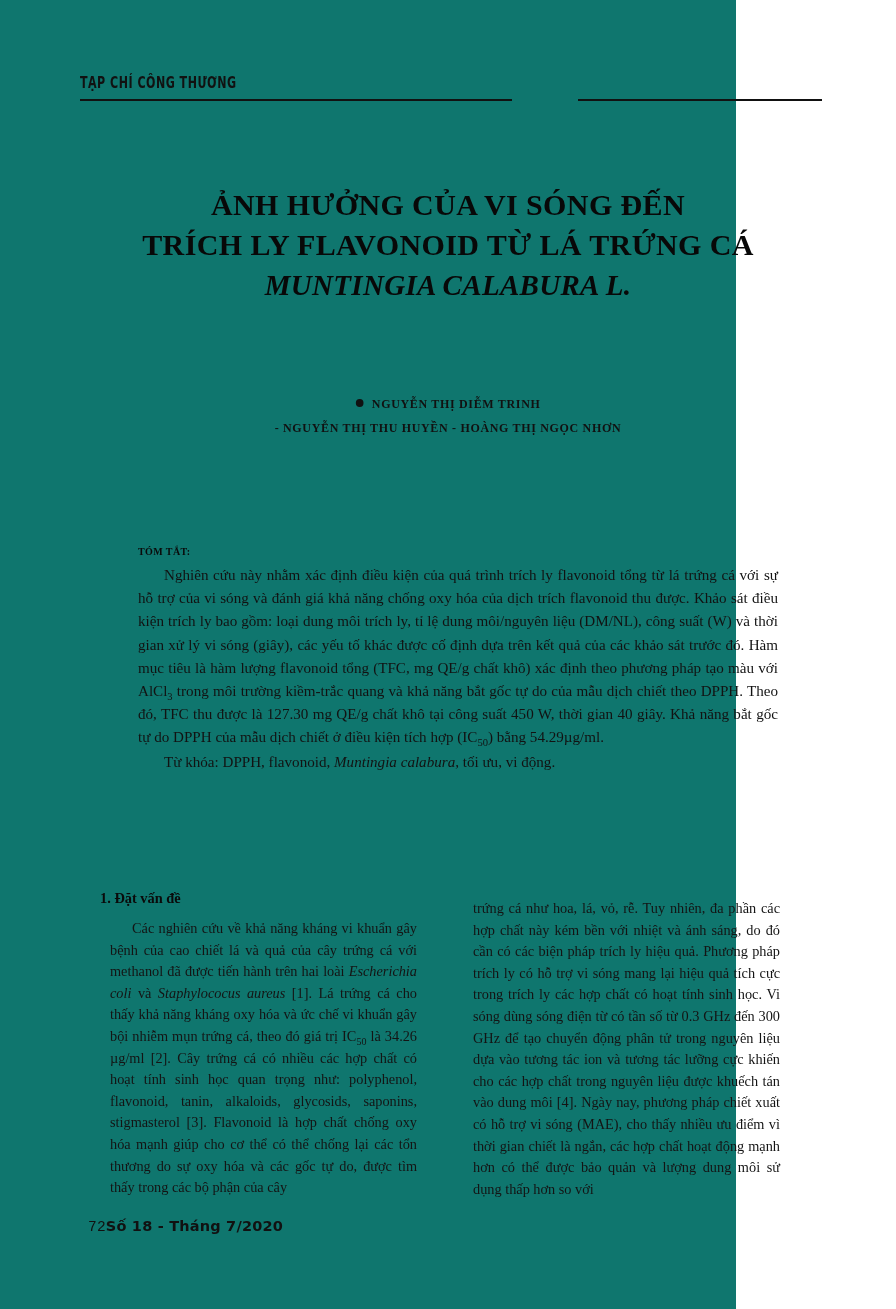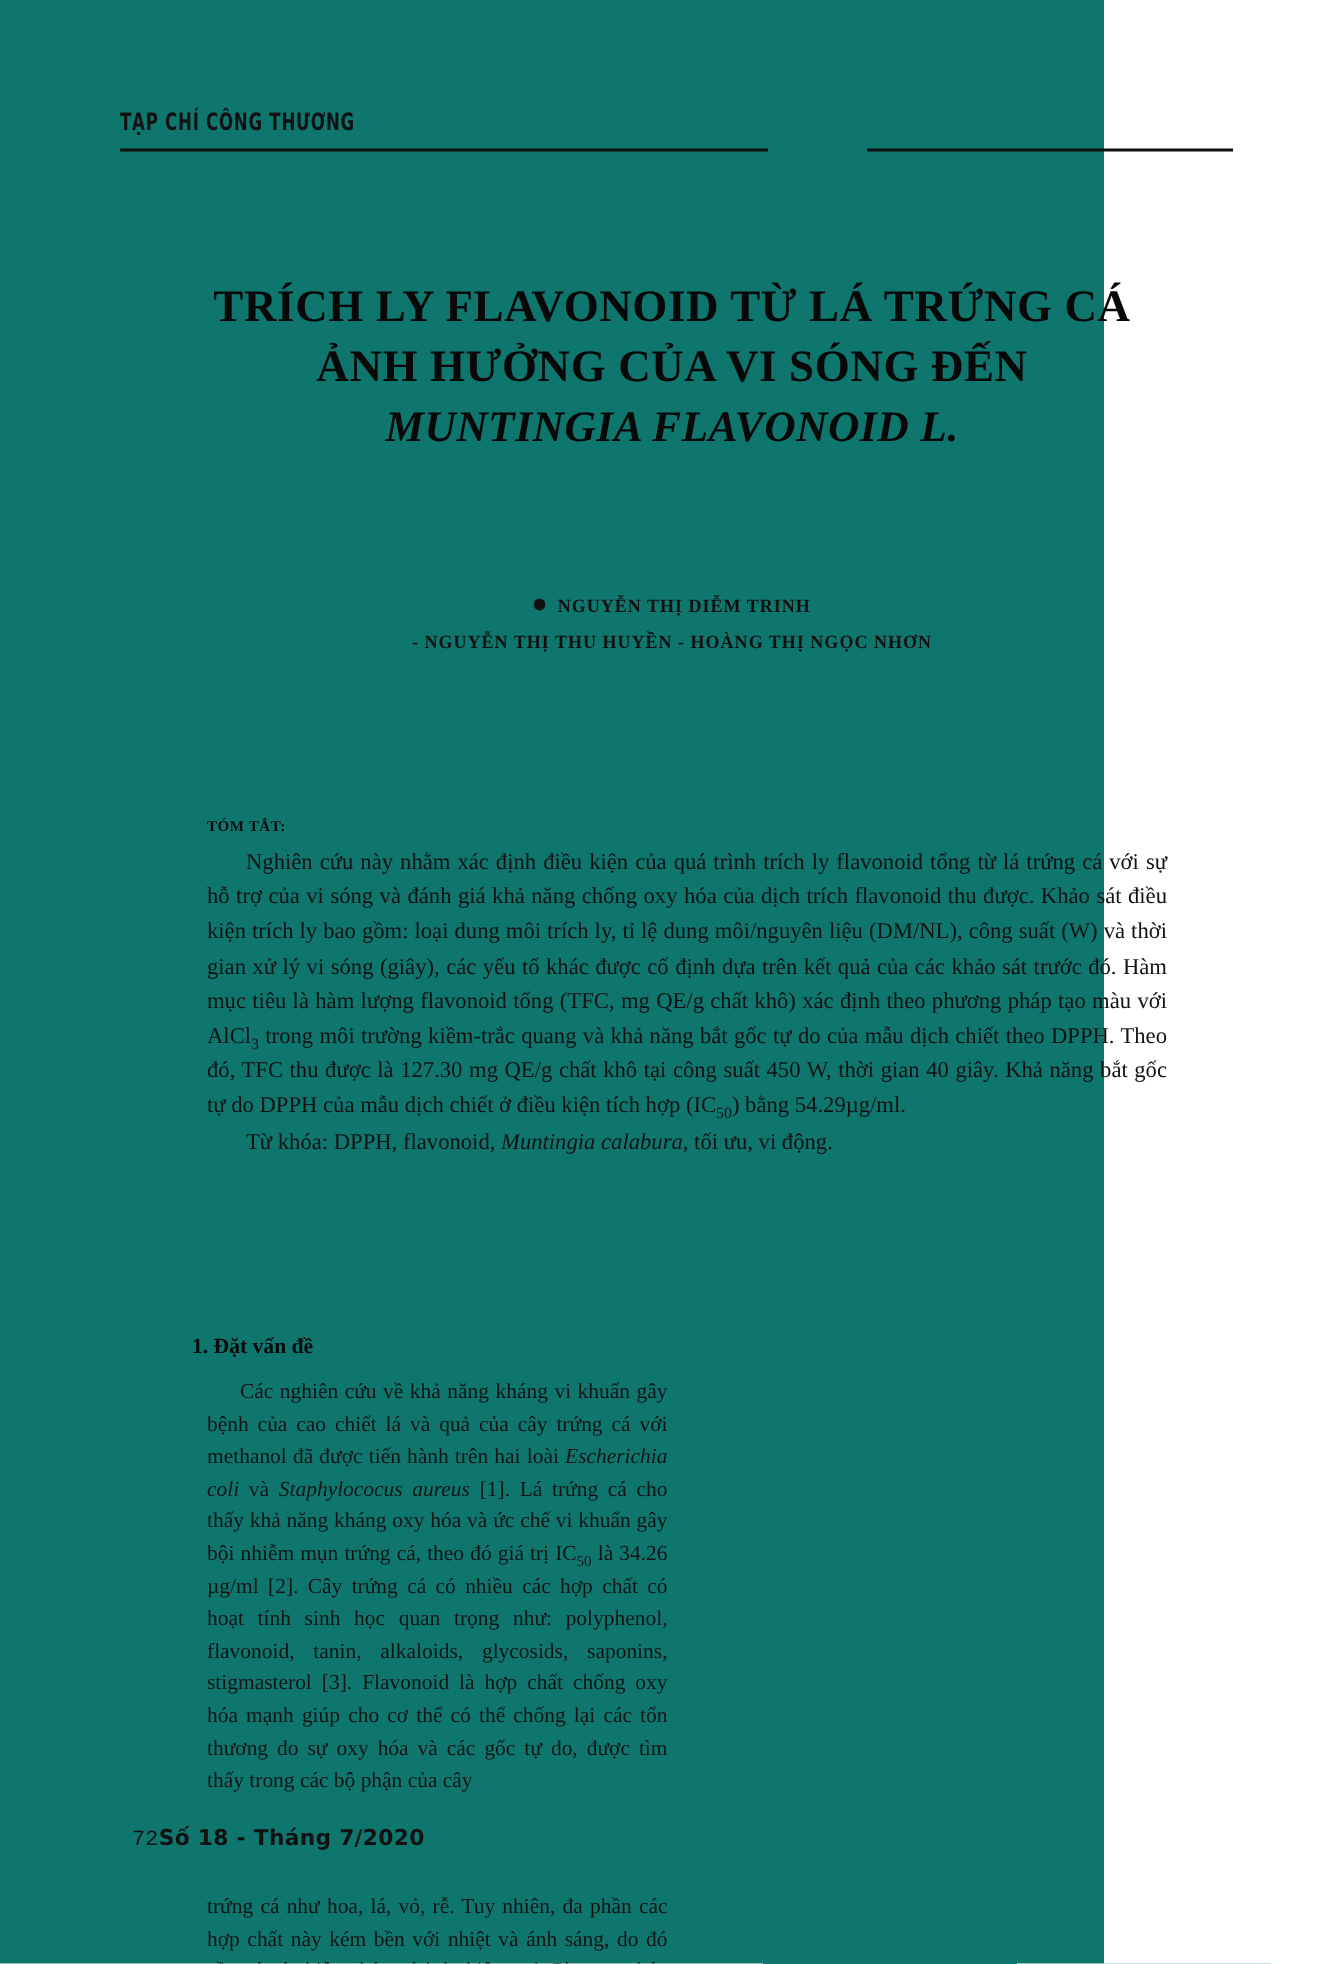--- a/index.html
+++ b/index.html
@@ -148,27 +148,26 @@
     text-indent: 26px;
     margin-top: 1px;
     color: #121212;
   }
   .ital { font-style: italic; }
   sub { font-size: 70%; line-height: 0; }
 
   
   .columns {
     position: absolute;
-    left: 128px;
+    left: 100px;
     top: 888px;
     width: 690px;
     height: 318px;
     display: flex;
     gap: 36px;
-    flex-direction: column;
   }
   .col {
     width: 327px;
     flex: 0 0 327px;
   }
   .sec-heading {
     font-family: "Liberation Serif", serif;
     font-weight: bold;
     font-size: 14.4px;
     line-height: 20px;
@@ -216,23 +215,23 @@
 
   <div class="masthead-block">
     <div class="masthead-title">TẠP CHÍ CÔNG THƯƠNG</div>
   </div>
   <div class="rules">
     <div class="rule-a"></div>
     <div class="rule-b"></div>
   </div>
 
   <div class="title-block">
+    <div class="title-line">ẢNH HƯỞNG CỦA VI SÓNG ĐẾN</div>
     <div class="title-line">TRÍCH LY FLAVONOID TỪ LÁ TRỨNG CÁ</div>
-    <div class="title-line">ẢNH HƯỞNG CỦA VI SÓNG ĐẾN</div>
-    <div class="title-line sci">MUNTINGIA FLAVONOID L.</div>
+    <div class="title-line sci">MUNTINGIA CALABURA L.</div>
   </div>
 
   <div class="authors-block">
     <div class="author-line">
       <span class="author-bullet"></span><span>NGUYỄN THỊ DIỄM TRINH</span>
     </div>
     <div class="author-line">- NGUYỄN THỊ THU HUYỀN - HOÀNG THỊ NGỌC NHƠN</div>
   </div>
 
   <div class="abstract-block">

